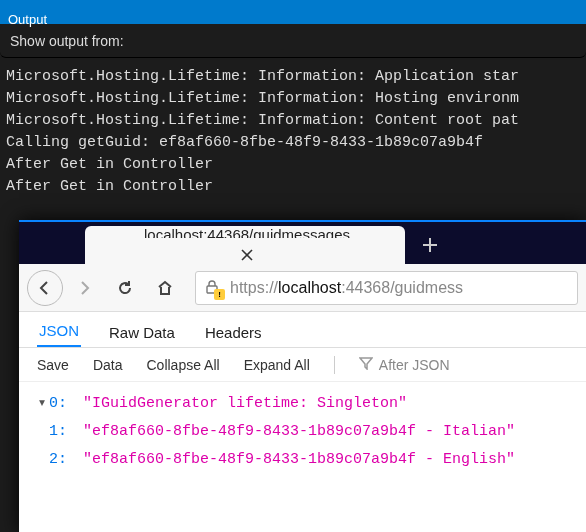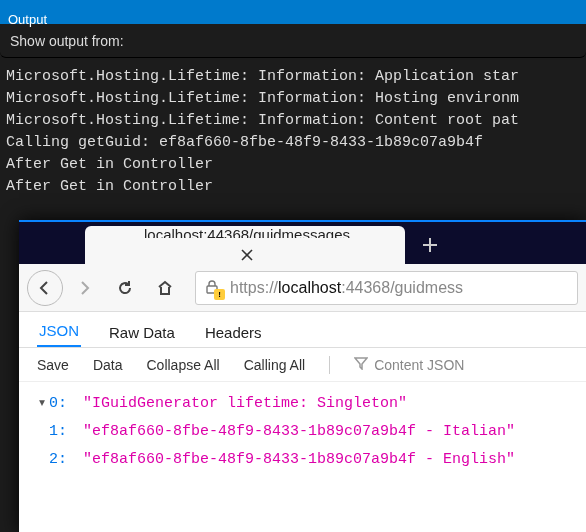--- a/index.html
+++ b/index.html
@@ -288,29 +288,29 @@
   <div class="subtabs">
     <span class="subtab active">JSON</span>
     <span class="subtab">Raw Data</span>
     <span class="subtab">Headers</span>
   </div>
 
   <div class="actions">
     <span class="action">Save</span>
     <span class="action">Data</span>
     <span class="action">Collapse All</span>
-    <span class="action">Calling All</span>
+    <span class="action">Expand All</span>
     <span class="vdiv"></span>
     <span class="filter">
       <span>
         <svg width="14" height="14" viewBox="0 0 14 14">
             <polygon points="1,2 13,2 8,8 8,13 6,11 6,8"></polygon>
           </svg>
       </span>
-      <span>Content JSON</span>
+      <span>After JSON</span>
     </span>
   </div>
 
   <div class="json">
     <div class="row">
       <span class="toggle">▾</span>
       <span class="key">0:</span>
       <span class="val">"IGuidGenerator lifetime: Singleton"</span>
     </div>
     <div class="row">

